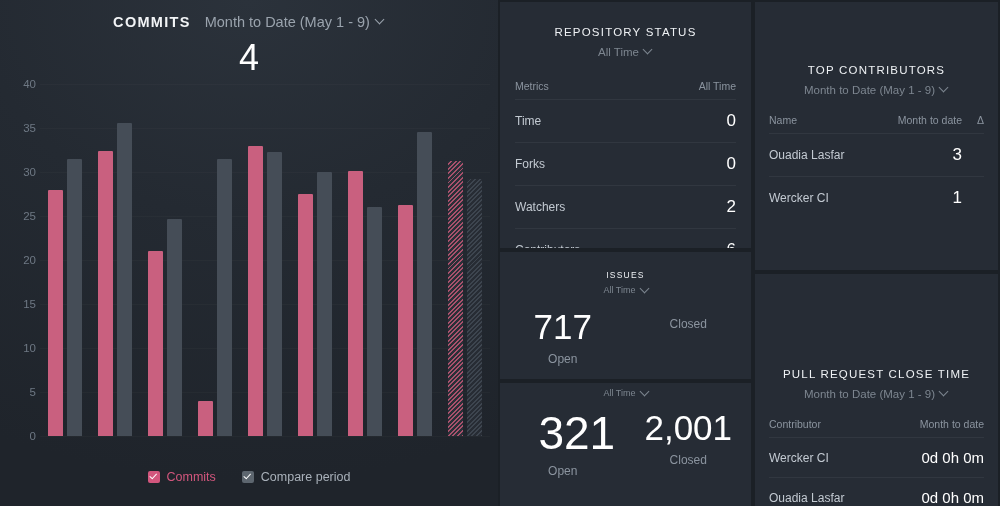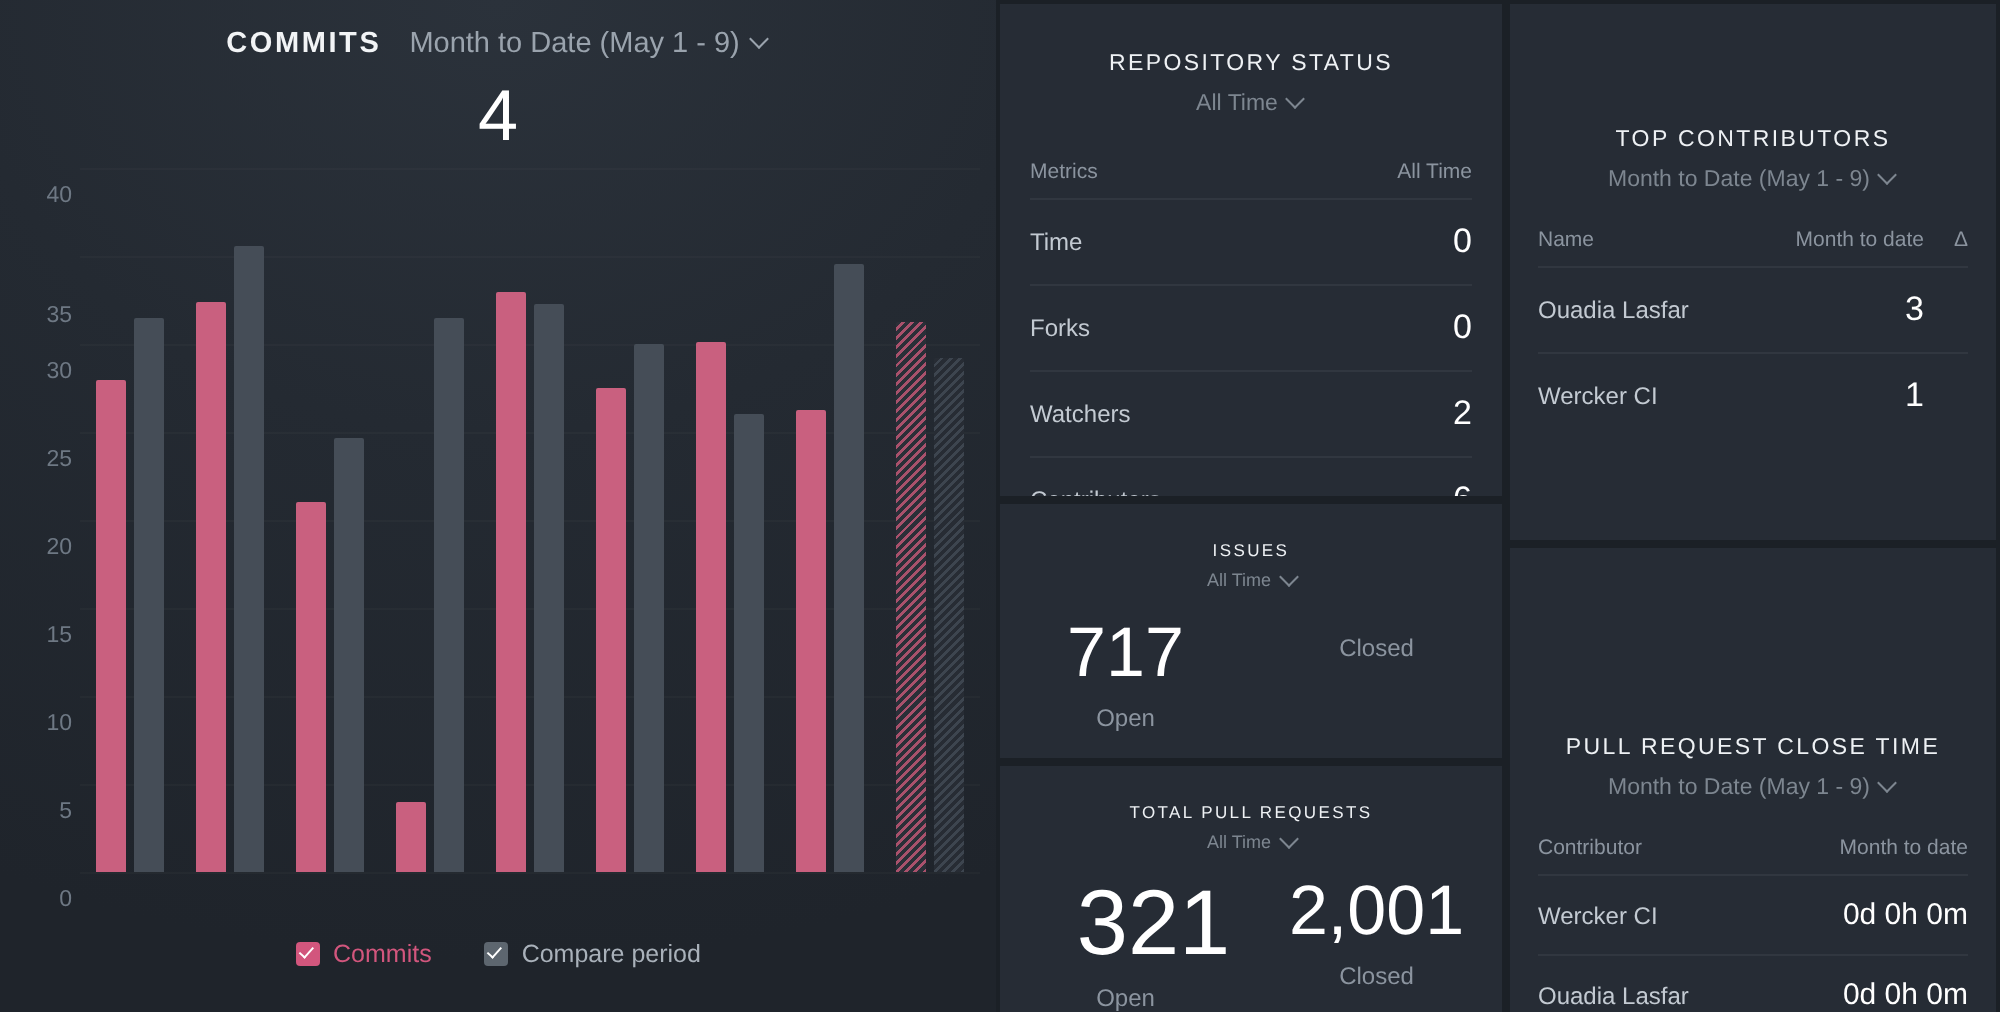--- a/index.html
+++ b/index.html
@@ -37,21 +37,21 @@
   .commits-big{
     position:absolute;top:36px;left:0;width:100%;text-align:center;
     font-size:36px;color:#ffffff;font-weight:400;line-height:44px;
   }
 
   .plot{
     position:absolute;left:0;right:0;top:84px;height:352px;
   }
   .ylab{
     position:absolute;left:10px;width:26px;text-align:right;
-    font-size:11.5px;color:#6e7884;transform:translateY(-50%);margin-top:14px;
+    font-size:11.5px;color:#6e7884;transform:translateY(-50%);
   }
   .gridline{
     position:absolute;left:40px;right:8px;height:1px;background:rgba(255,255,255,0.022);
   }
   .bars{
     position:absolute;left:40px;right:8px;bottom:0;top:0;
     display:flex;align-items:flex-end;justify-content:space-between;
   }
   .group{
     display:flex;align-items:flex-end;gap:4px;height:100%;
@@ -165,21 +165,21 @@
           <div class="gridline" style="top: 0px;"></div>
         </div>
       <div id="yticks">
           <div class="ylab" style="top: 352px;">0</div>
           <div class="ylab" style="top: 308px;">5</div>
           <div class="ylab" style="top: 264px;">10</div>
           <div class="ylab" style="top: 220px;">15</div>
           <div class="ylab" style="top: 176px;">20</div>
           <div class="ylab" style="top: 132px;">25</div>
           <div class="ylab" style="top: 88px;">30</div>
-          <div class="ylab" style="top: 60px;">35</div>
+          <div class="ylab" style="top: 44px;">35</div>
           <div class="ylab" style="top: 0px;">40</div>
         </div>
       <div class="bars" id="bars">
           <div class="group">
             <div class="bar pink" style="height: 246.4px;"></div>
             <div class="bar grey" style="height: 277.2px;"></div>
           </div>
           <div class="group">
             <div class="bar pink" style="height: 285.12px;"></div>
             <div class="bar grey" style="height: 313.28px;"></div>
@@ -279,21 +279,20 @@
             <div class="v" style="font-size:35px;">717</div>
             <div class="l" style="font-size:12px;padding-top:8px;">Open</div>
           </div>
           <div class="kpi">
             <div class="l" style="font-size:12px;padding-top:8px;">Closed</div>
           </div>
         </div>
       </div>
 
       <div class="card prs">
-        <div class="card-title" style="font-size:8.5px;padding-top:18px;">TOTAL PULL REQUESTS</div>
         <div class="card-sub" style="font-size:9px;padding-top:5px;">
           <span>All Time</span>
           <span class="chev" style="width:7px;height:7px;"></span>
         </div>
         <div class="kpi-wrap" style="padding-top:12px;">
           <div class="kpi">
             <div class="v" style="font-size:46px;padding-left:28px;">321</div>
             <div class="l" style="font-size:12px;padding-top:8px;">Open</div>
           </div>
           <div class="kpi">

